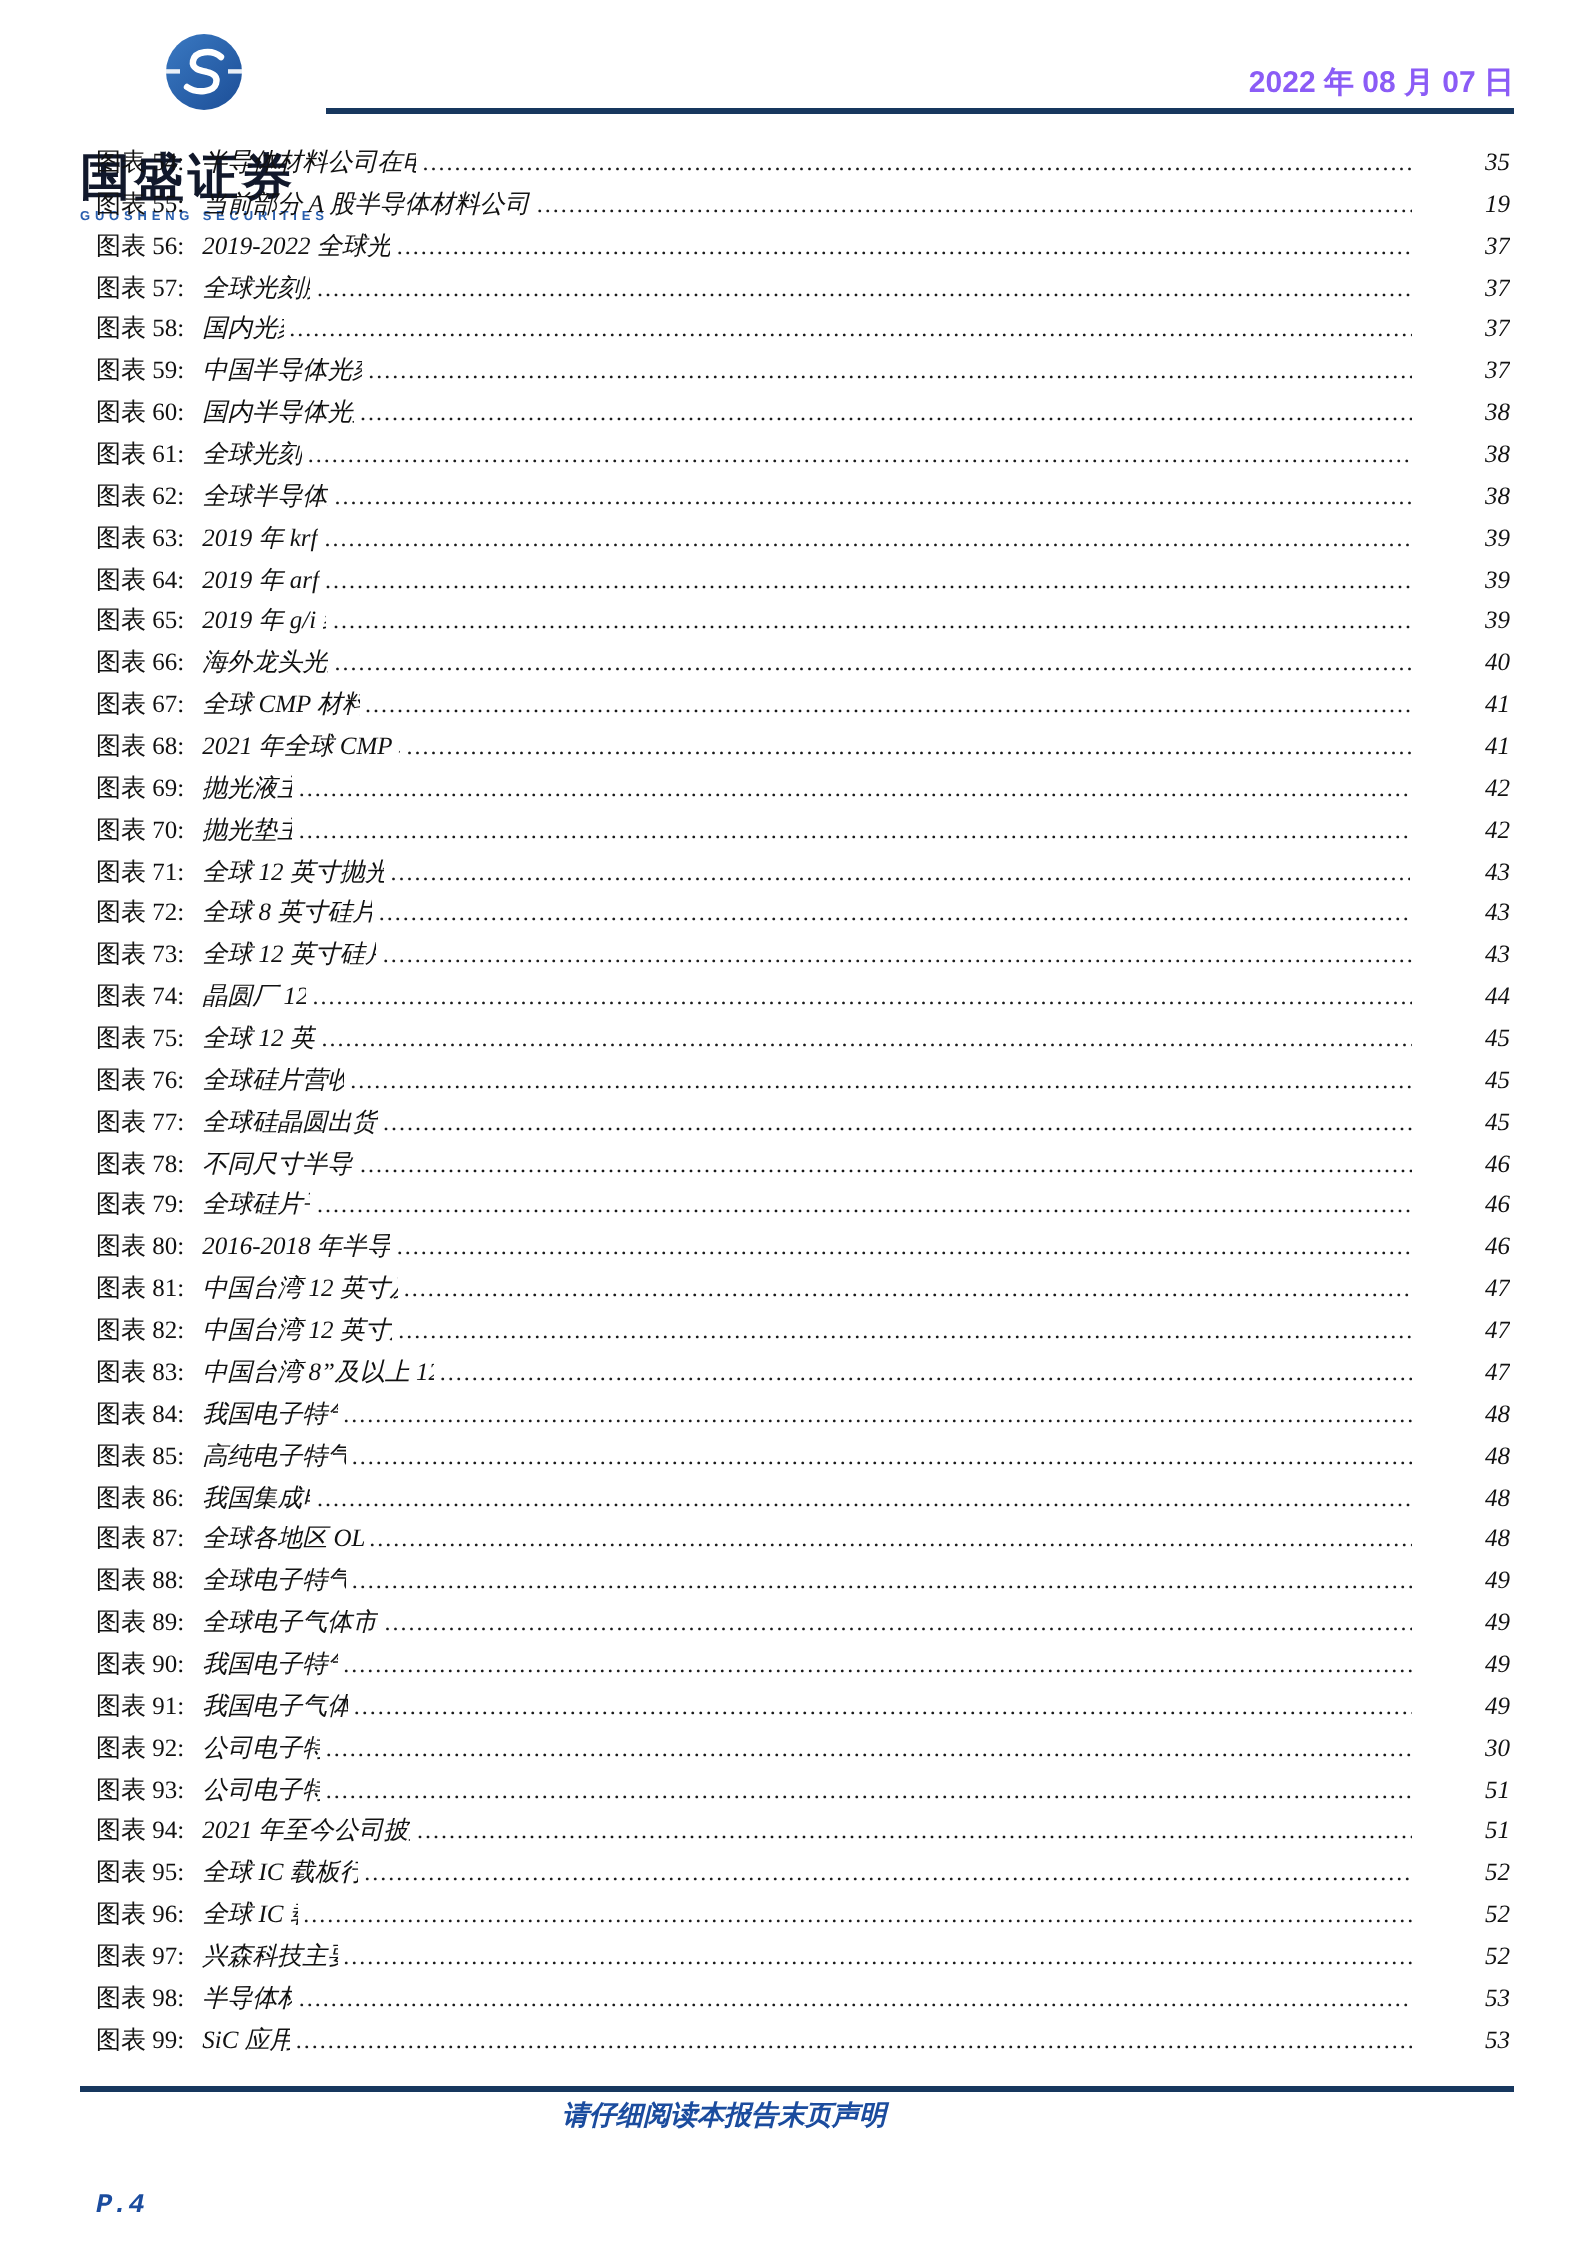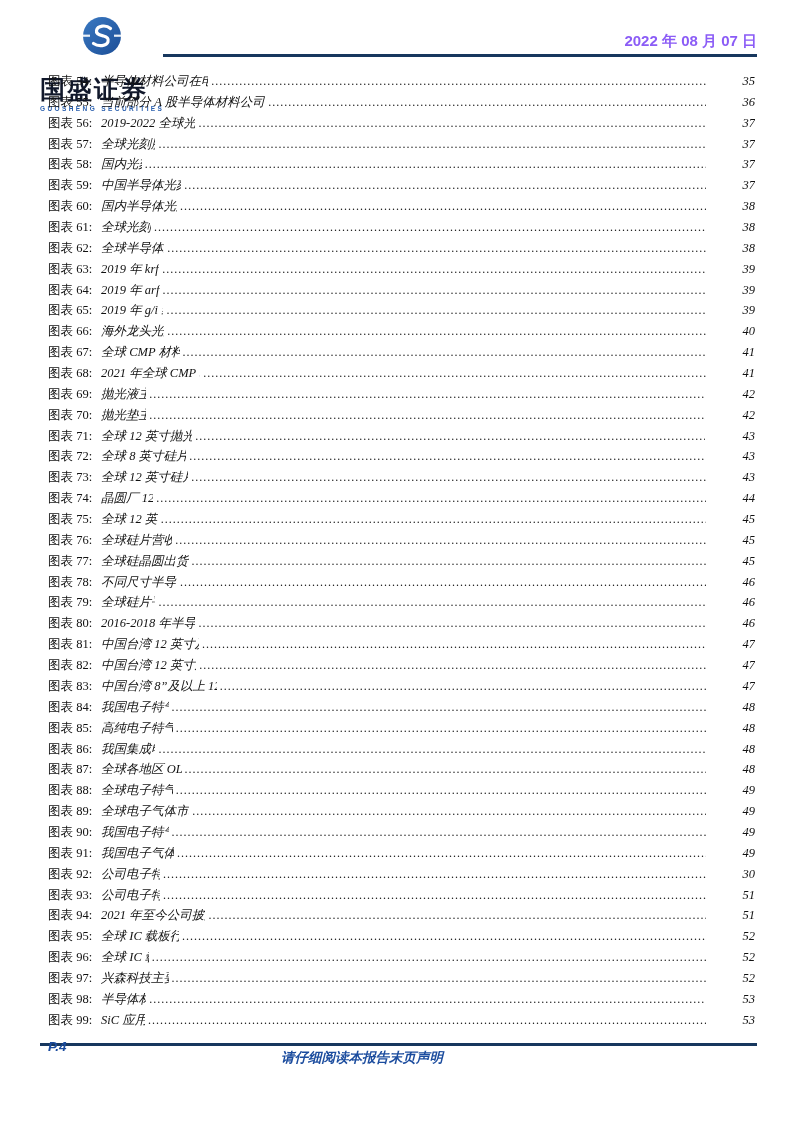--- a/index.html
+++ b/index.html
@@ -65,22 +65,22 @@
   .toc-page{
     font-style:italic;flex-shrink:0;text-align:right;margin-left:36px;
   }
 
   
   .footer-rule{
     position:absolute;left:40px;top:1043px;
     width:717px;height:2.5px;background:#17375e;
   }
   .footer-pageno{
-    position:absolute;left:48px;top:1039px;
-    font-family:Liberation Sans, sans-serif;
+    position:absolute;left:48px;top:1096px;
+    font-family:Liberation Mono, monospace;
     font-weight:700;font-style:italic;
     font-size:13.5px;color:#1b4c9e;
   }
   .footer-disclaimer{
     position:absolute;left:0;top:1049px;width:724px;
     text-align:center;
     font-weight:700;font-style:italic;
     font-size:13.5px;color:#1b4c9e;
   }
 </style>
@@ -116,21 +116,21 @@
       <span class="toc-num">图表 54:</span>
       <span class="toc-title">半导体材料公司在电子材料业务领域营收情况（亿元）</span>
       <span class="toc-leader"></span>
       <span class="toc-page">35</span>
     </div>
 
     <div class="toc-row">
       <span class="toc-num">图表 55:</span>
       <span class="toc-title">当前部分 A 股半导体材料公司在细分领域的进展及后续规划（研发费用为 2021 年数字，亿元）</span>
       <span class="toc-leader"></span>
-      <span class="toc-page">36</span>
+      <span class="toc-page">19</span>
     </div>
 
     <div class="toc-row">
       <span class="toc-num">图表 56:</span>
       <span class="toc-title">2019-2022 全球光刻胶产业市场规模（亿美元）</span>
       <span class="toc-leader"></span>
       <span class="toc-page">37</span>
     </div>
 
     <div class="toc-row">

